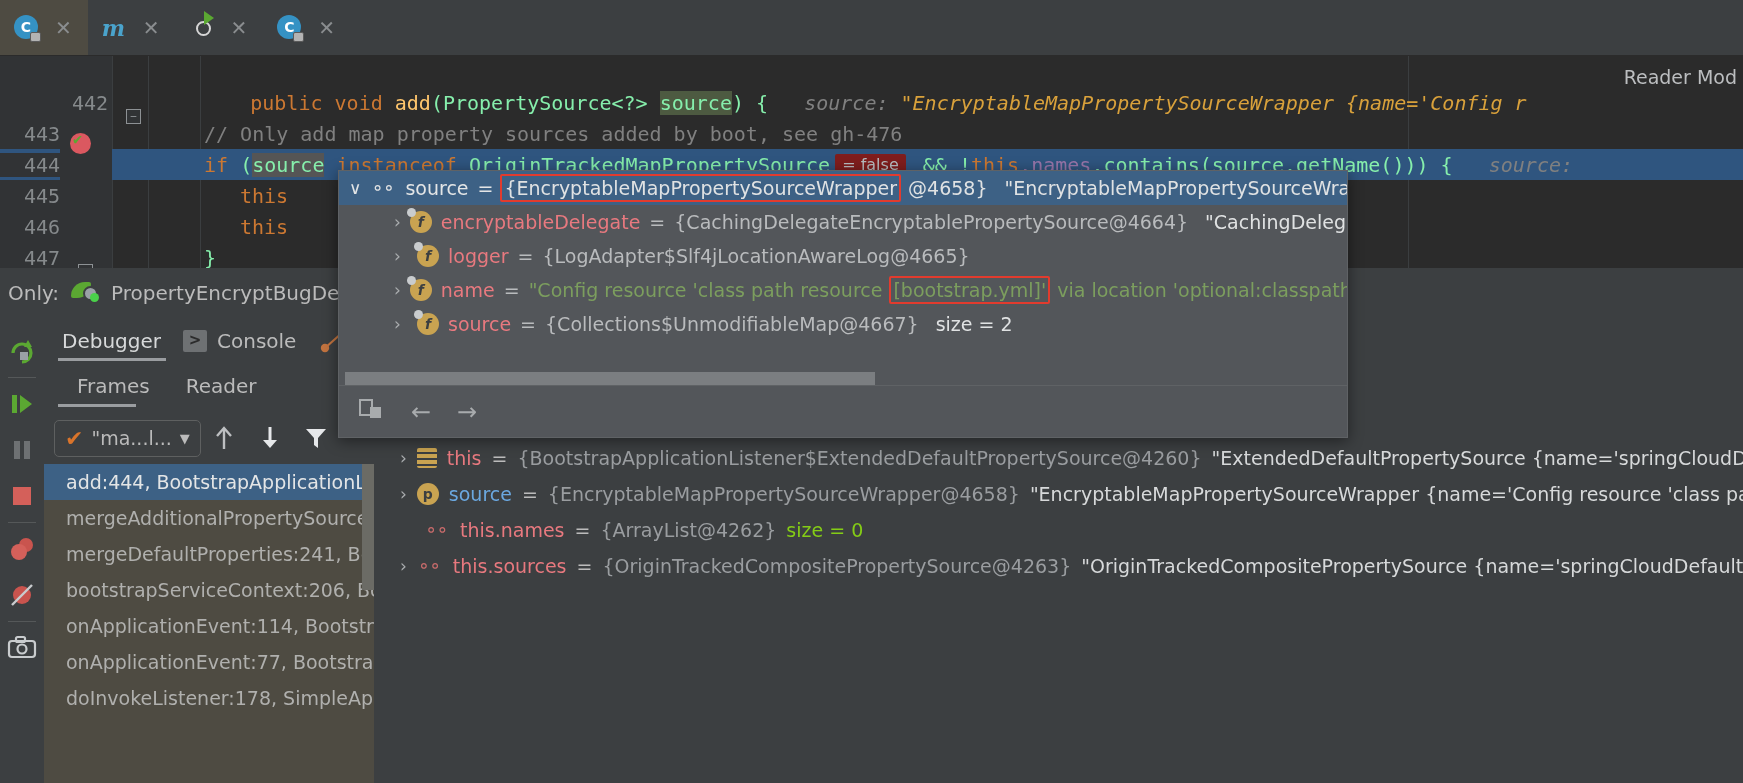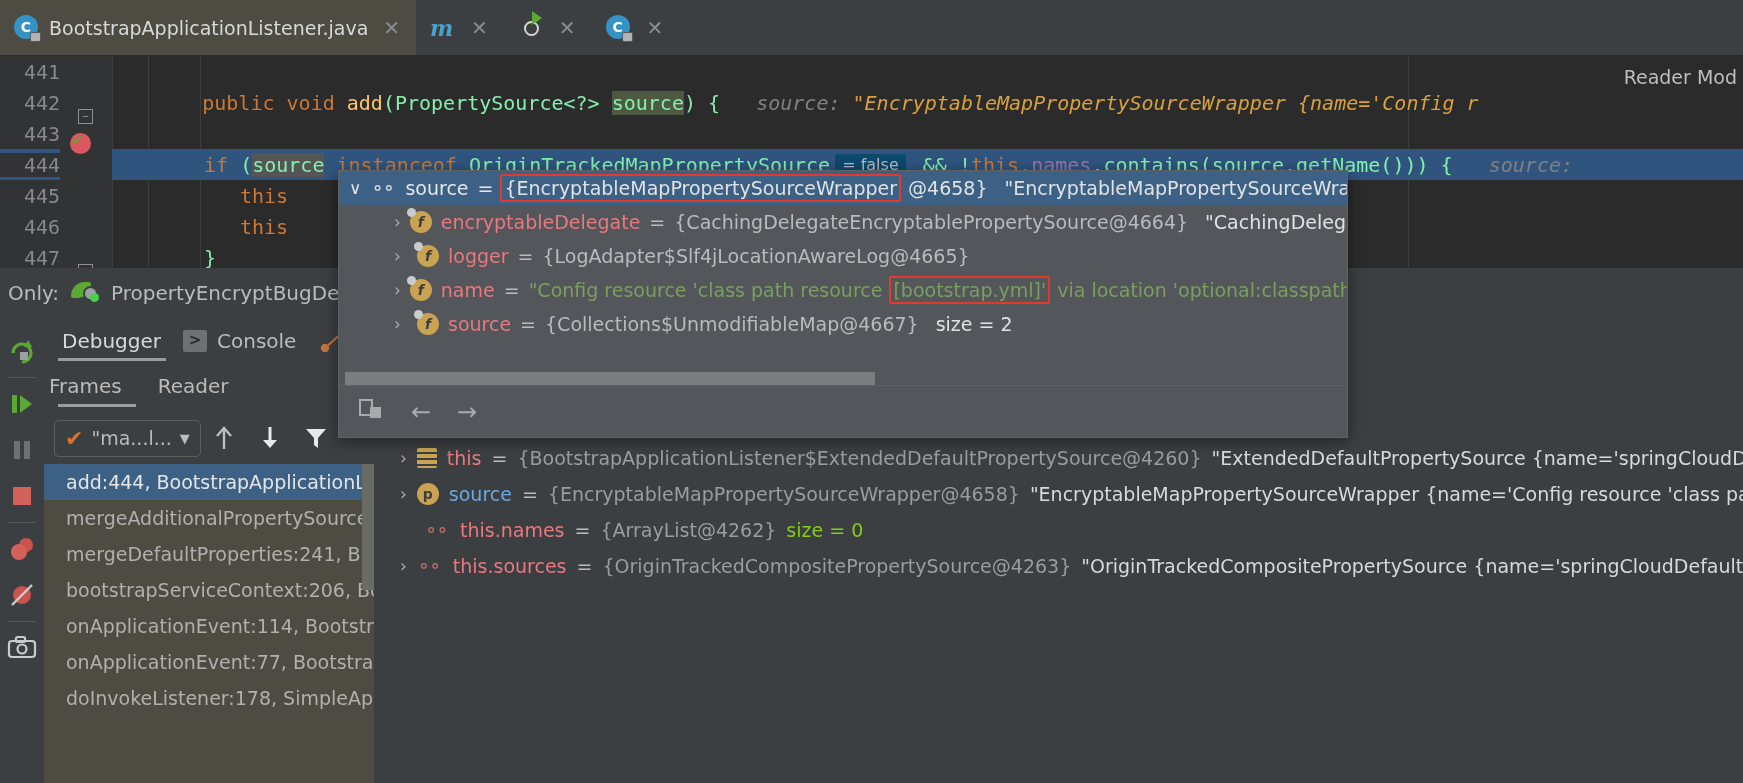--- a/index.html
+++ b/index.html
@@ -96,21 +96,21 @@
   .kw { color: #cc7832; }
   .txt { color: #86efac; }
   .fn { color: #ffc66d; }
   .fld { color: #9876aa; }
   .cmt { color: #808080; }
   .hint { color: #808080; font-style: italic; }
   .hintval { color: #d9a13b; font-style: italic; }
   .sel-word { background: #4d5a41; }
   .sel-word2 { background: #555555; }
   .inline-val {
-    background: #0c4a6e; color: #b8bcbf; font-size: 16px;
+    background: #7f1d1d; color: #b8bcbf; font-size: 16px;
     padding: 1px 7px; border-radius: 2px; margin: 0 5px;
     font-family: "DejaVu Sans", sans-serif;
   }
   .reader-mode {
     position: absolute; right: 6px; top: 10px;
     color: #bcbec0; font-size: 19px;
   }
   .editor-vline {
     position: absolute; top: 0; width: 1px; height: 212px; background: #3b3e40;
   }
@@ -156,21 +156,21 @@
   }
   .ptab { color: #bbbbbb; font-size: 20px; padding: 0 22px 0 0; display: flex; align-items: center; gap: 10px; }
   .ptab.active { color: #d7d9da; }
   .underline-a { position: absolute; left: 58px; top: 90px; width: 108px; height: 3px; background: #9a9da0; }
   .console-box {
     width: 24px; height: 22px; background: #6e7173; color: #2b2b2b;
     font-size: 15px; line-height: 21px; text-align: center; border-radius: 2px; font-weight: bold;
   }
 
   .frames-tabs {
-    position: absolute; left: 31px; top: 96px; width: 330px; height: 44px;
+    position: absolute; left: 59px; top: 96px; width: 330px; height: 44px;
     display: flex; align-items: center; padding-left: 18px; gap: 36px;
   }
   .ftab { color: #bbbbbb; font-size: 20px; }
   .underline-b { position: absolute; left: 58px; top: 136px; width: 78px; height: 3px; background: #9a9da0; }
 
   .thread-bar {
     position: absolute; left: 44px; top: 144px; width: 330px; height: 52px;
     display: flex; align-items: center; gap: 0; padding-left: 10px;
   }
   .thread-sel {
@@ -279,21 +279,20 @@
 </head>
 <body>
 
 <div class="tabbar">
 
   <div class="tab active">
     <span class="tab-icon">
       <span class="ic-class">C</span>
         <span class="ic-lock"></span>
     </span>
-    <span class="tab-label">BootstrapApplicationListener.java</span>
     <span class="tab-close">✕</span>
   </div>
 
   <div class="tab">
     <span class="tab-icon">
       <span class="ic-maven">m</span>
     </span>
     <span class="tab-close">✕</span>
   </div>
 
@@ -314,36 +313,33 @@
 
 </div>
 
 <div class="editor">
   <div class="gutter"></div>
   <div class="editor-vline" style="left:112px;"></div>
   <div class="editor-vline" style="left:148px;"></div>
   <div class="editor-vline" style="left:200px;"></div>
   <div class="editor-vline" style="left:1408px;"></div>
 
-  <div class="code-line" style="top:0px;">
-    <span class="lineno">441</span>
-    <span class="gut-space"></span>
-  </div>
-
-  <div class="code-line" style="top:31px;">
+
+  <div class="code-line" style="top:31px;padding-left:48px;">
     <span class="lineno">442</span>
     <span class="gut-space"><span class="fold">−</span></span>
     <span class="code-txt">
       <span class="kw">public</span><span class="txt"> </span><span class="kw">void</span><span class="txt"> </span><span class="fn">add</span><span class="txt">(PropertySource&lt;?&gt; </span><span class="txt sel-word">source</span><span class="txt">) {</span><span class="hint">   </span><span class="hint">source:</span><span class="hintval"> </span><span class="hintval">"EncryptableMapPropertySourceWrapper {name='Config r</span>
     </span>
   </div>
 
   <div class="code-line" style="top:62px;">
     <span class="lineno">443</span>
     <span class="gut-space"></span>
+    <span class="code-txt cmt" style="padding-left:92px;">// Only add map property sources added by boot, see gh-476</span>
   </div>
 
   <div class="code-line hl-line" style="top:93px;">
     <span class="lineno" style="background:#313335;">444</span>
     <span class="gut-space" style="background:#313335;">
       <span class="bp"></span>
     </span>
     <span class="code-txt" style="padding-left:92px; display:flex; align-items:center;">
       <span class="kw">if</span><span class="txt"> (</span><span class="txt sel-word2">source</span><span class="kw"> instanceof</span><span class="txt"> OriginTrackedMapPropertySource</span><span class="inline-val">= false</span><span class="txt"> &amp;&amp; !</span><span class="kw">this</span><span class="fld">.names</span><span class="txt">.contains(source.getName())) {</span><span class="hint">   </span><span class="hint">source:</span>
     </span>

